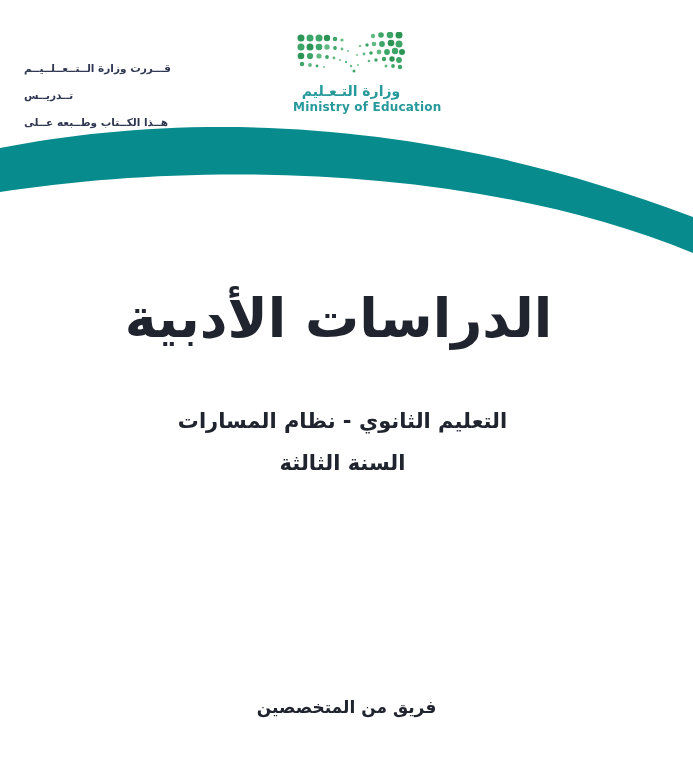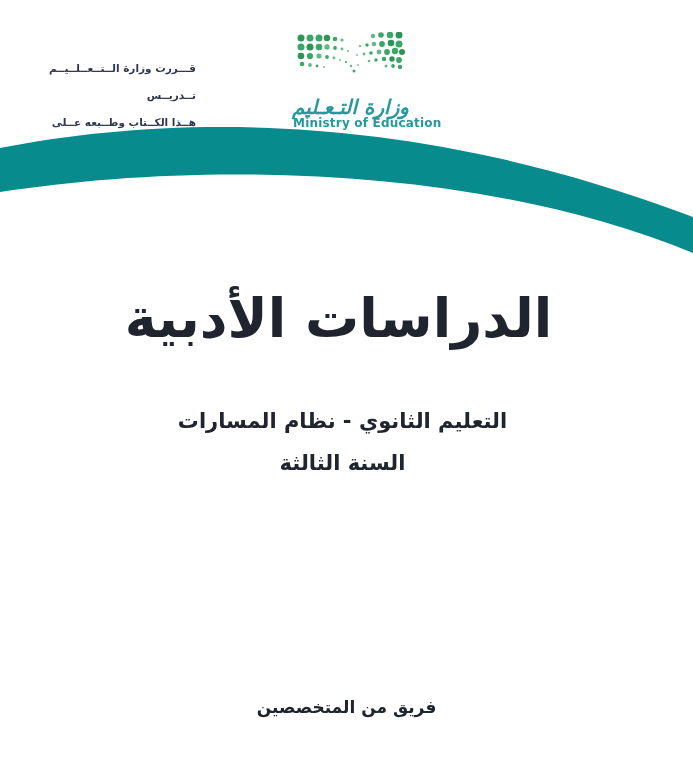--- a/index.html
+++ b/index.html
@@ -10,30 +10,30 @@
   html,body{margin:0;padding:0;background:#888;}
   .page{
     position:relative; width:693px; height:763px; margin:0 auto;
     background:var(--paper); overflow:hidden;
     font-family:"DejaVu Sans", sans-serif;
   }
   
   .decree{
     position:absolute; left:24px; top:55px; width:172px;
     color:var(--ink-soft); font-size:10.5px; font-weight:bold;
-    text-align:right; line-height:27px; direction:rtl;
+    text-align:left; line-height:27px; direction:rtl;
   }
   .logo{
     position:absolute; left:293px; top:32px; width:116px;
     text-align:center;
   }
   .logo svg{display:block; margin:0 auto; width:110px; height:46px;}
   .logo-ar{
-    color:var(--teal-logo); font-size:20px; font-weight:bold;
-    direction:rtl; line-height:22px; margin-top:18px; white-space:nowrap;font-style:italic;
+    color:var(--teal-logo); font-size:14px; font-weight:bold;
+    direction:rtl; line-height:22px; margin-top:2px; white-space:nowrap;
   }
   .logo-en{
     color:var(--teal-logo); font-size:12px; font-weight:bold;
     letter-spacing:.2px; line-height:11px; white-space:nowrap;
   }
   .kingdom{
     position:absolute; right:8px; top:60px; width:224px;
     color:var(--teal-light); font-size:16px; font-weight:normal;
     text-align:center; direction:rtl;
   }

